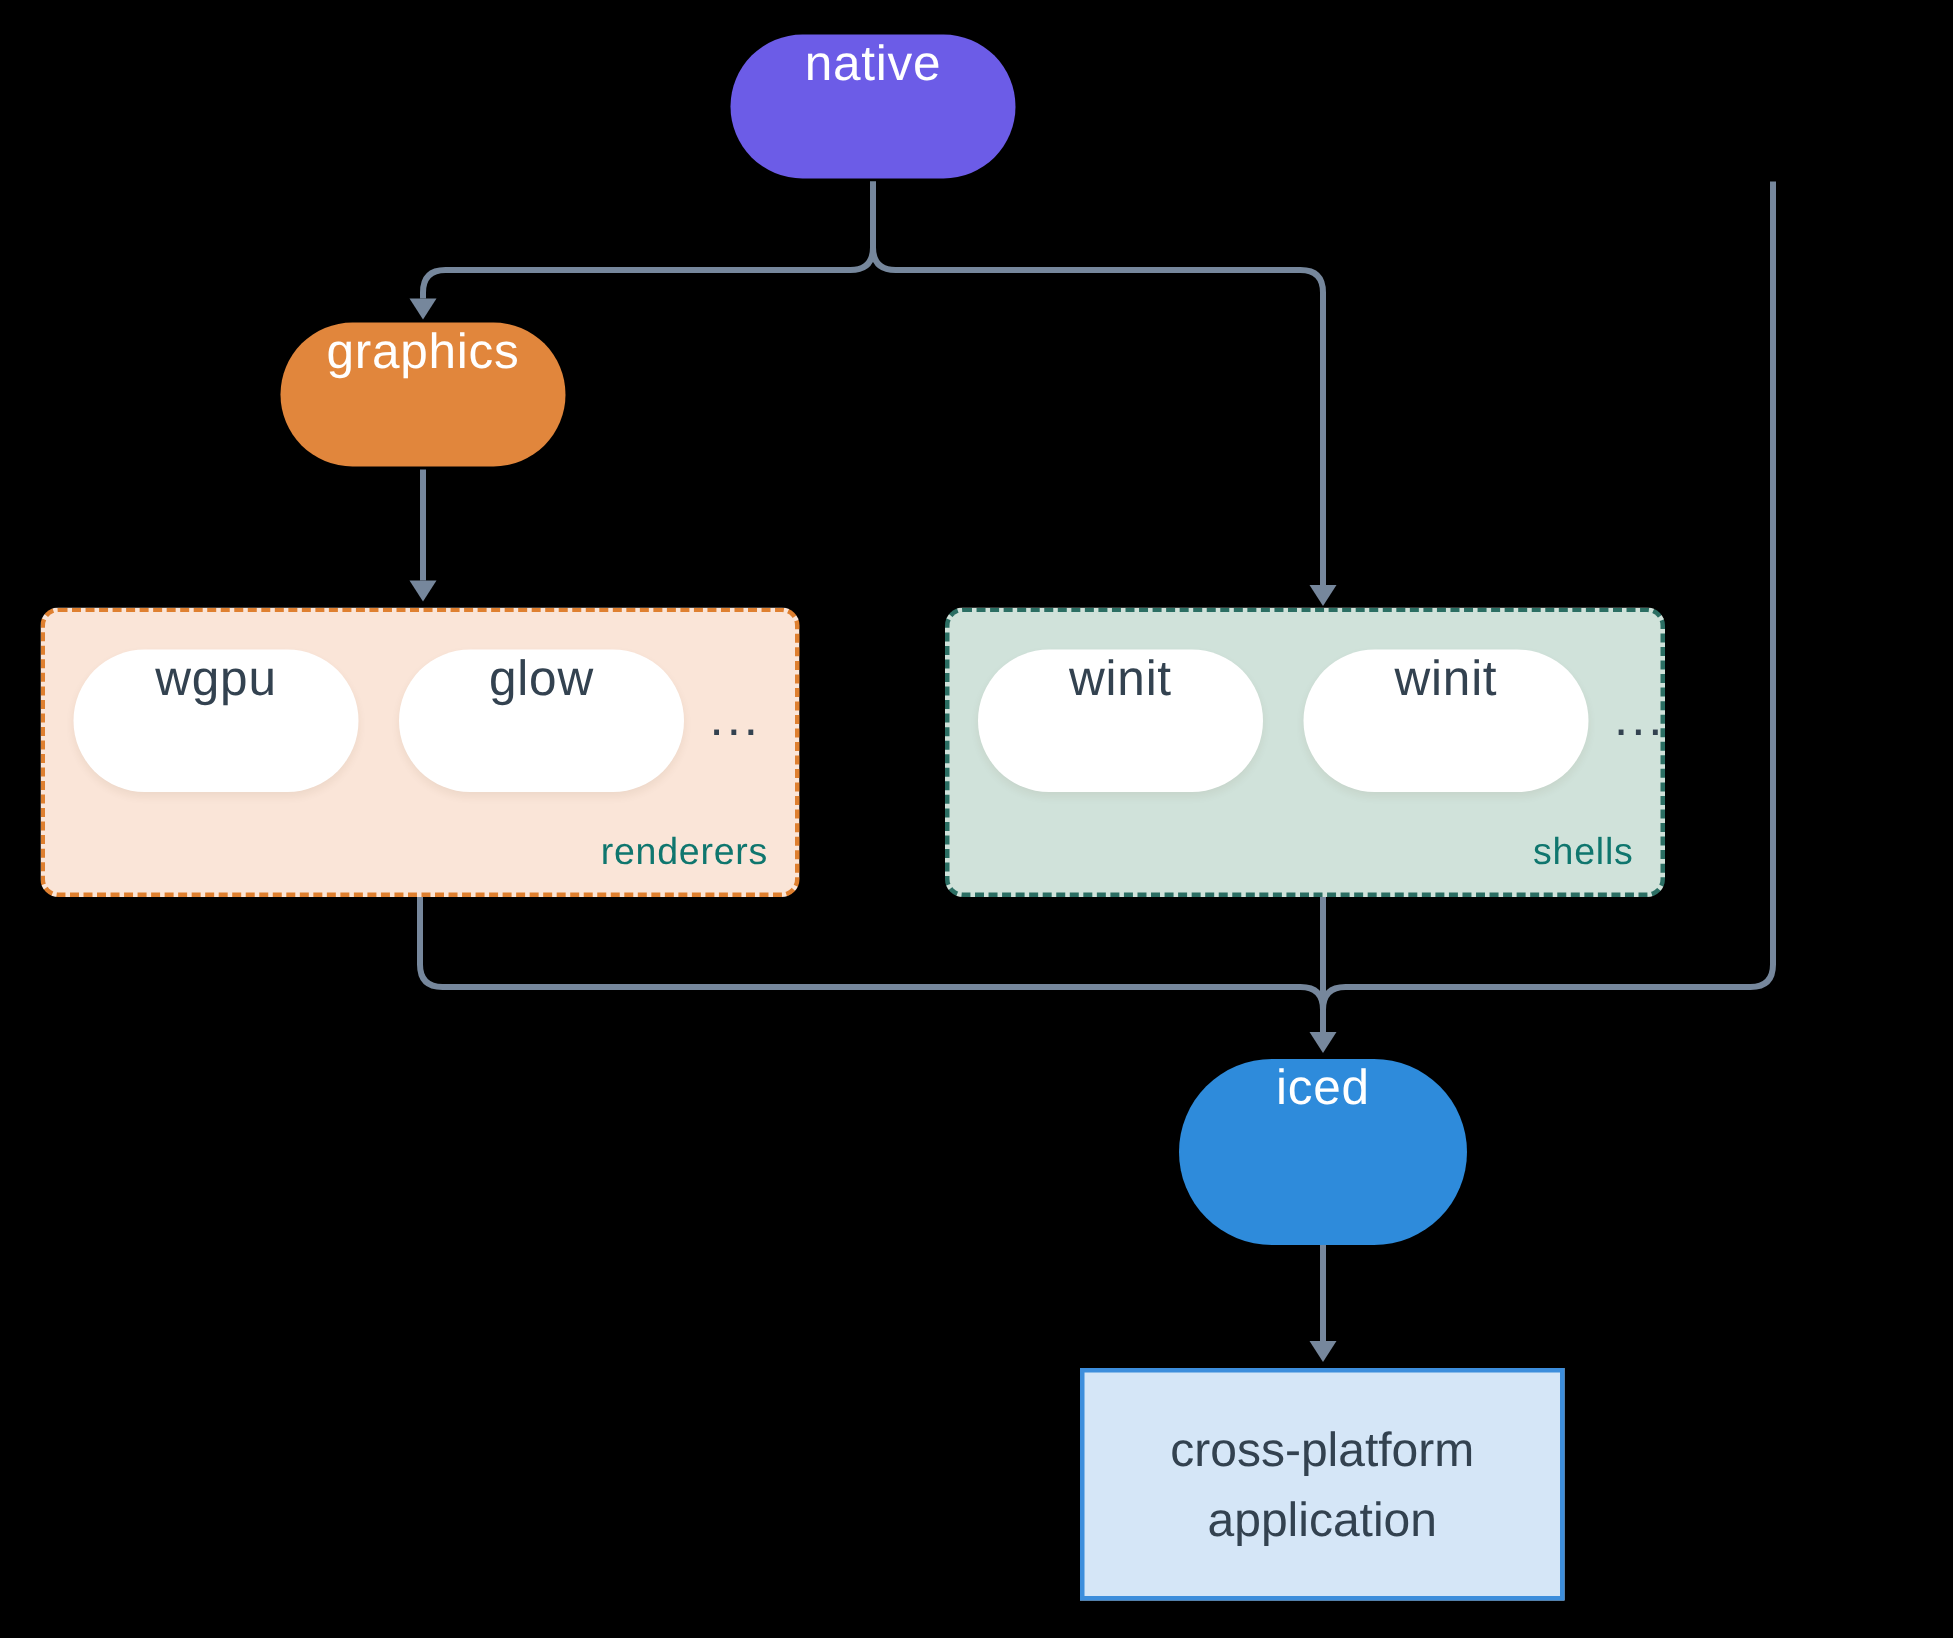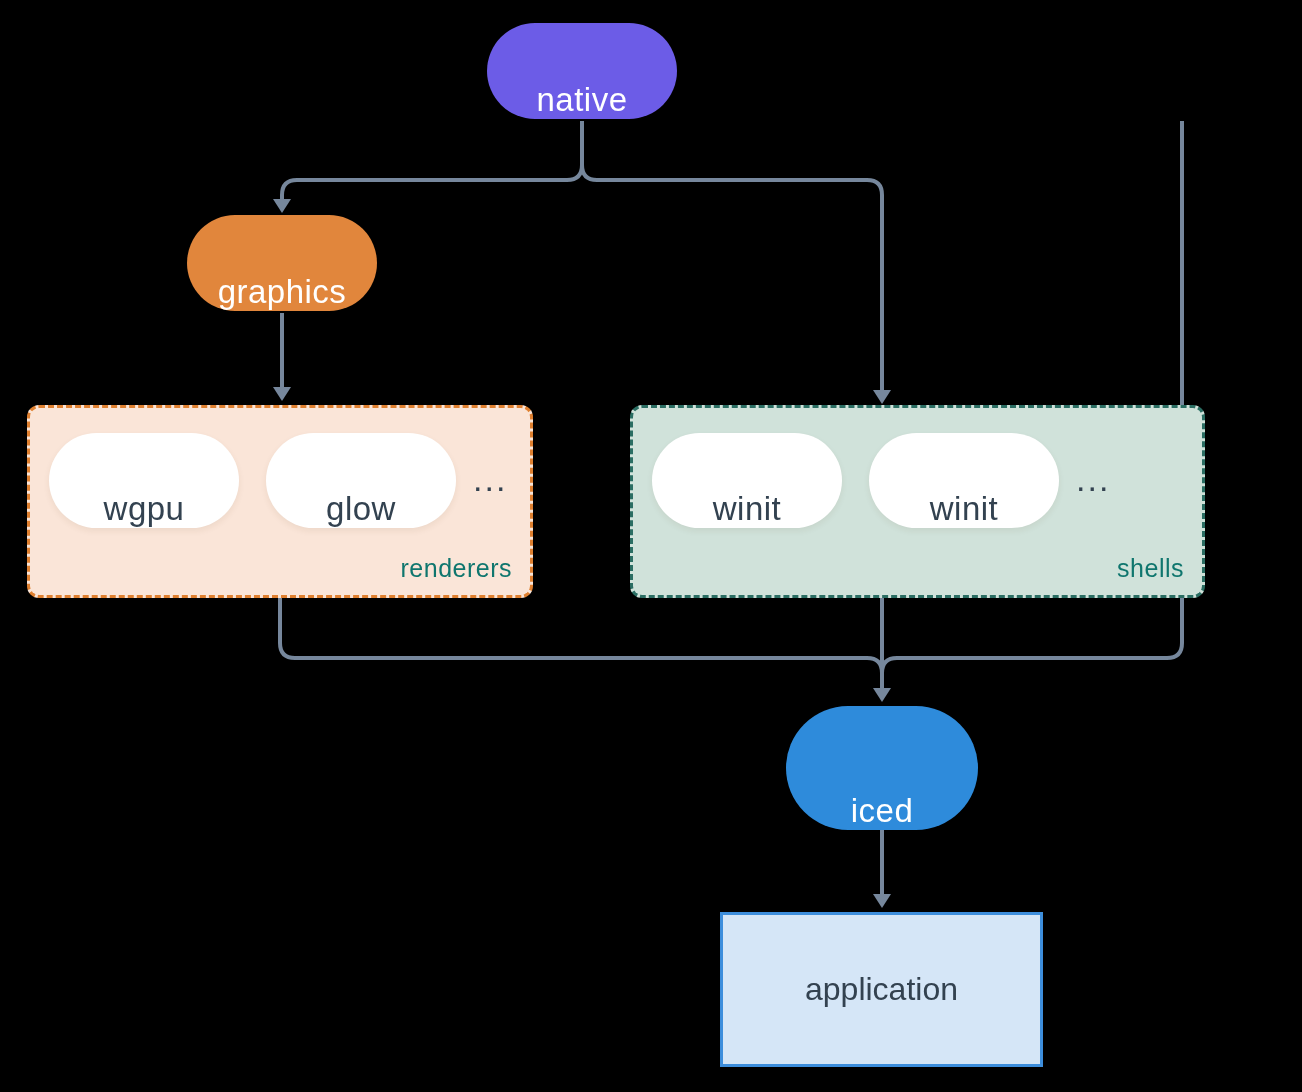--- a/index.html
+++ b/index.html
@@ -13,21 +13,21 @@
   }
   svg.connectors {
     position: absolute;
     left: 0; top: 0;
     width: 1302px; height: 1092px;
     pointer-events: none;
   }
   .pill {
     position: absolute;
     display: flex;
-    align-items: flex-end;
+    align-items: flex-start;
     justify-content: center;
     border-radius: 999px;
     font-size: 33px;
     letter-spacing: 0.5px;
   }
   .pill.node { color: #ffffff; width: 190px; height: 96px; }
   .pill.native   { left: 487px; top: 23px;  background: #6C5CE7; }
   .pill.web      { left: 1087px; top: 23px; background: #6C5CE7; }
   .pill.graphics { left: 187px; top: 215px; background: #E1863C; }
   .pill.iced     { left: 786px; top: 706px; background: #2E8BDB; width: 192px; height: 124px; }
@@ -35,21 +35,21 @@
     position: absolute;
     border-radius: 12px;
     box-sizing: border-box;
   }
   .groupbox.renderers {
     left: 27px; top: 405px; width: 506px; height: 193px;
     background: #FAE5D8;
     border: 3px dashed #DF8030;
   }
   .groupbox.shells {
-    left: 630px; top: 405px; width: 575px; height: 193px;
+    left: 630px; top: 405px; width: 480px; height: 193px;
     background: #D0E2DA;
     border: 3px dashed #2B6E63;
   }
   .pill.inner {
     background: #ffffff;
     color: #334250;
     width: 190px; height: 95px;
     top: 25px;
     box-shadow: 0 3px 6px rgba(90, 60, 30, 0.08);
   }
@@ -148,16 +148,17 @@
     </div>
     <div class="ellipsis">...</div>
     <div class="grouplabel">shells</div>
   </div>
 
   <div class="pill node iced">
     <span>iced</span>
   </div>
 
   <div class="appbox">
+    <div>cross-platform</div>
     <div>application</div>
   </div>
 
 </div>
 
 </body></html>

